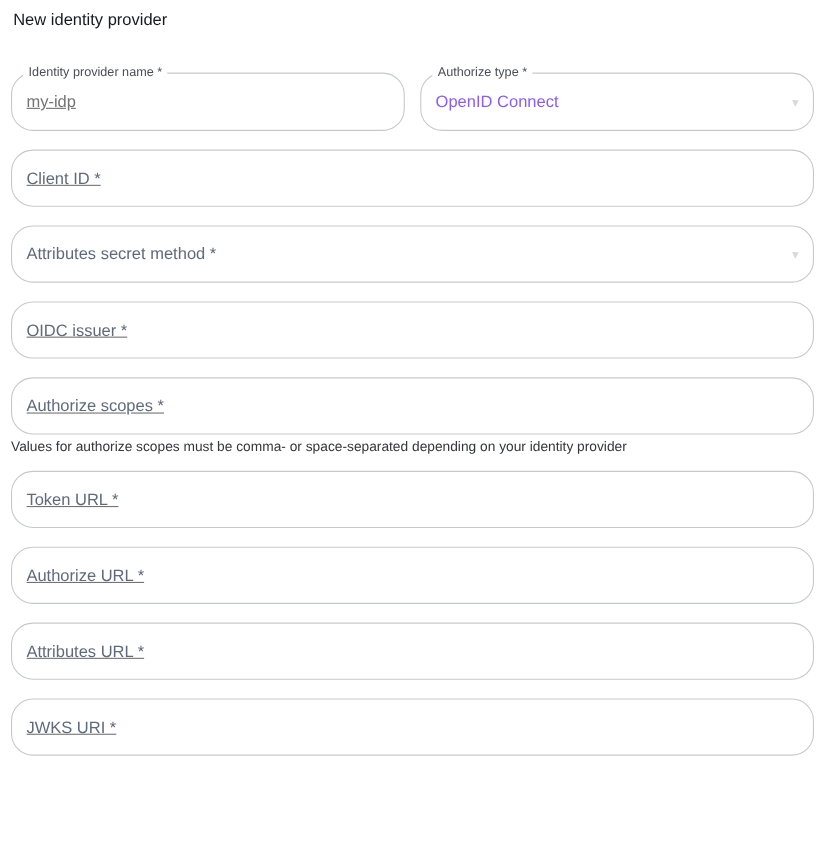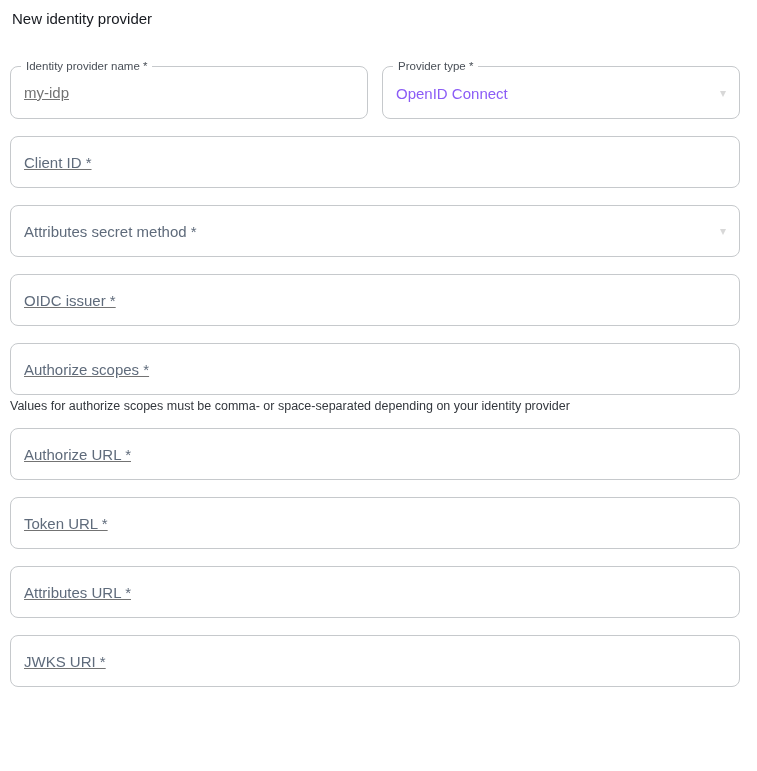--- a/index.html
+++ b/index.html
@@ -24,21 +24,21 @@
   .row {
     display: flex;
     gap: 14px;
     margin-top: 38px;
   }
   .row .field { flex: 1; margin-top: 0; height: 53px; }
   .field {
     position: relative;
     height: 52px;
     border: 1px solid #c6c9cc;
-    border-radius: 8px;
+    border-radius: 20px;
     background: #ffffff;
     margin-top: 17px;
   }
   .float-label {
     position: absolute;
     top: -8px;
     left: 10px;
     padding: 0 5px;
     background: #ffffff;
     font-size: 11.5px;
@@ -108,21 +108,21 @@
   <h1 class="page-title">New identity provider</h1>
 
   <div class="row">
 
     <div class="field">
       <span class="float-label">Identity provider name *</span>
       <input class="value-input" type="text" spellcheck="false" value="my-idp" style="">
     </div>
 
     <div class="field select-field">
-      <span class="float-label">Provider type *</span>
+      <span class="float-label">Authorize type *</span>
       <span class="value-text">OpenID Connect</span>
       <span class="select-arrow">▾</span>
     </div>
 
   </div>
 
   <div class="field">
     <input class="value-input" type="text" spellcheck="false" placeholder="Client ID *" style="">
   </div>
 
@@ -136,25 +136,25 @@
     <input class="value-input" type="text" spellcheck="false" placeholder="OIDC issuer *" style="">
   </div>
 
   <div class="field">
     <input class="value-input" type="text" spellcheck="false" placeholder="Authorize scopes *" style="">
   </div>
 
   <div class="helper-text">Values for authorize scopes must be comma- or space-separated depending on your identity provider</div>
 
   <div class="field">
-    <input class="value-input" type="text" spellcheck="false" placeholder="Authorize URL *" style="">
+    <input class="value-input" type="text" spellcheck="false" placeholder="Token URL *" style="">
   </div>
 
   <div class="field">
-    <input class="value-input" type="text" spellcheck="false" placeholder="Token URL *" style="">
+    <input class="value-input" type="text" spellcheck="false" placeholder="Authorize URL *" style="">
   </div>
 
   <div class="field">
     <input class="value-input" type="text" spellcheck="false" placeholder="Attributes URL *" style="">
   </div>
 
   <div class="field">
     <input class="value-input" type="text" spellcheck="false" placeholder="JWKS URI *" style="">
   </div>
 

